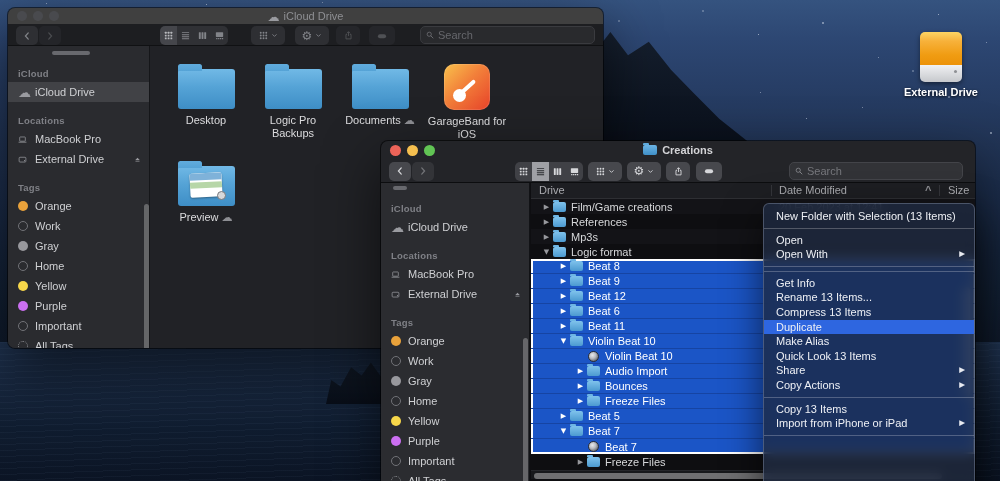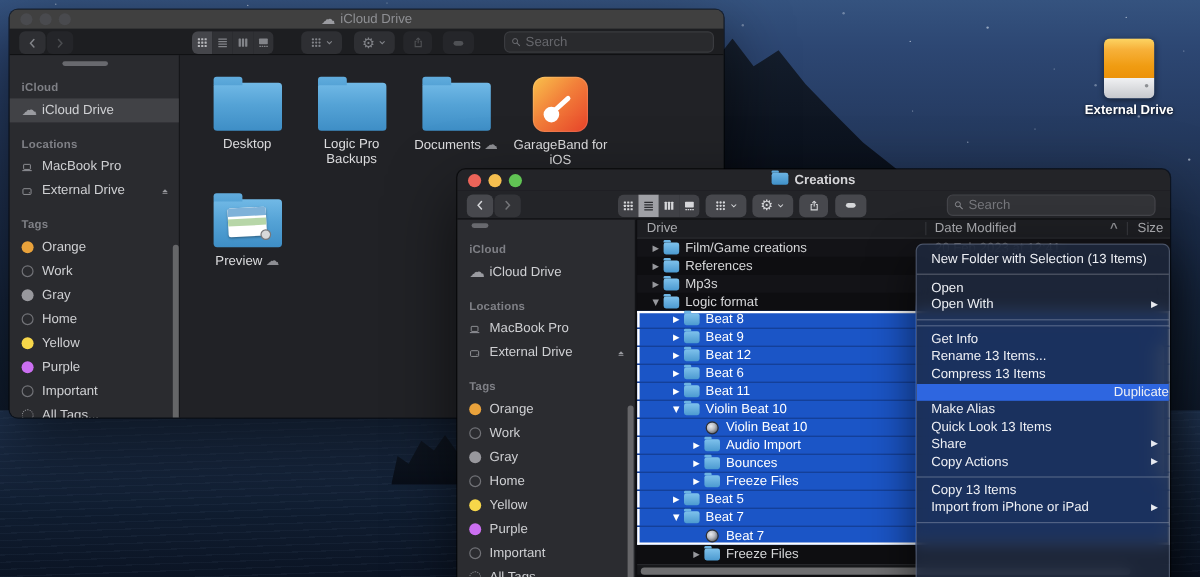--- a/index.html
+++ b/index.html
@@ -131,21 +131,21 @@
   .hthumb{position:absolute;left:3px;top:1.5px;width:408px;height:6px;border-radius:3px;background:rgba(255,255,255,0.38);}
   .vthumb{position:absolute;width:7px;border-radius:3.5px;background:rgba(255,255,255,0.42);}
   .sb-scroll{position:absolute;width:5px;border-radius:2.5px;background:rgba(255,255,255,0.28);}
 
   
   #ctxmenu{position:absolute;left:763px;top:203px;width:212px;height:300px;z-index:10;border-radius:6px;
     background:rgba(30,41,64,0.82);backdrop-filter:blur(6px) saturate(130%);
     border:1px solid rgba(150,160,185,0.38);box-shadow:0 14px 38px rgba(0,0,0,0.6);
     padding:5px 0;}
   .m-item{position:relative;height:14.6px;line-height:14.6px;padding-left:12px;font-size:11px;color:#eef0f5;white-space:nowrap;}
-  .m-item.hl{background:#2e66e0;text-align:right;}
+  .m-item.hl{background:#2e66e0;}
   .m-arrow{position:absolute;right:9px;top:0;font-size:7.5px;font-family:"DejaVu Sans",sans-serif;color:#e8eaf0;}
   .m-sep{height:1px;background:rgba(255,255,255,0.24);margin:4px 0;}
 </style>
 </head>
 <body>
 
 <div id="desktop">
   <span class="star" style="left: 806px; top: 118px; width: 1px; height: 1px; opacity: 0.76;"></span>
     <span class="star" style="left: 912px; top: 70px; width: 2px; height: 2px; opacity: 0.4;"></span>
     <span class="star" style="left: 862px; top: 107px; width: 1px; height: 1px; opacity: 0.64;"></span>

